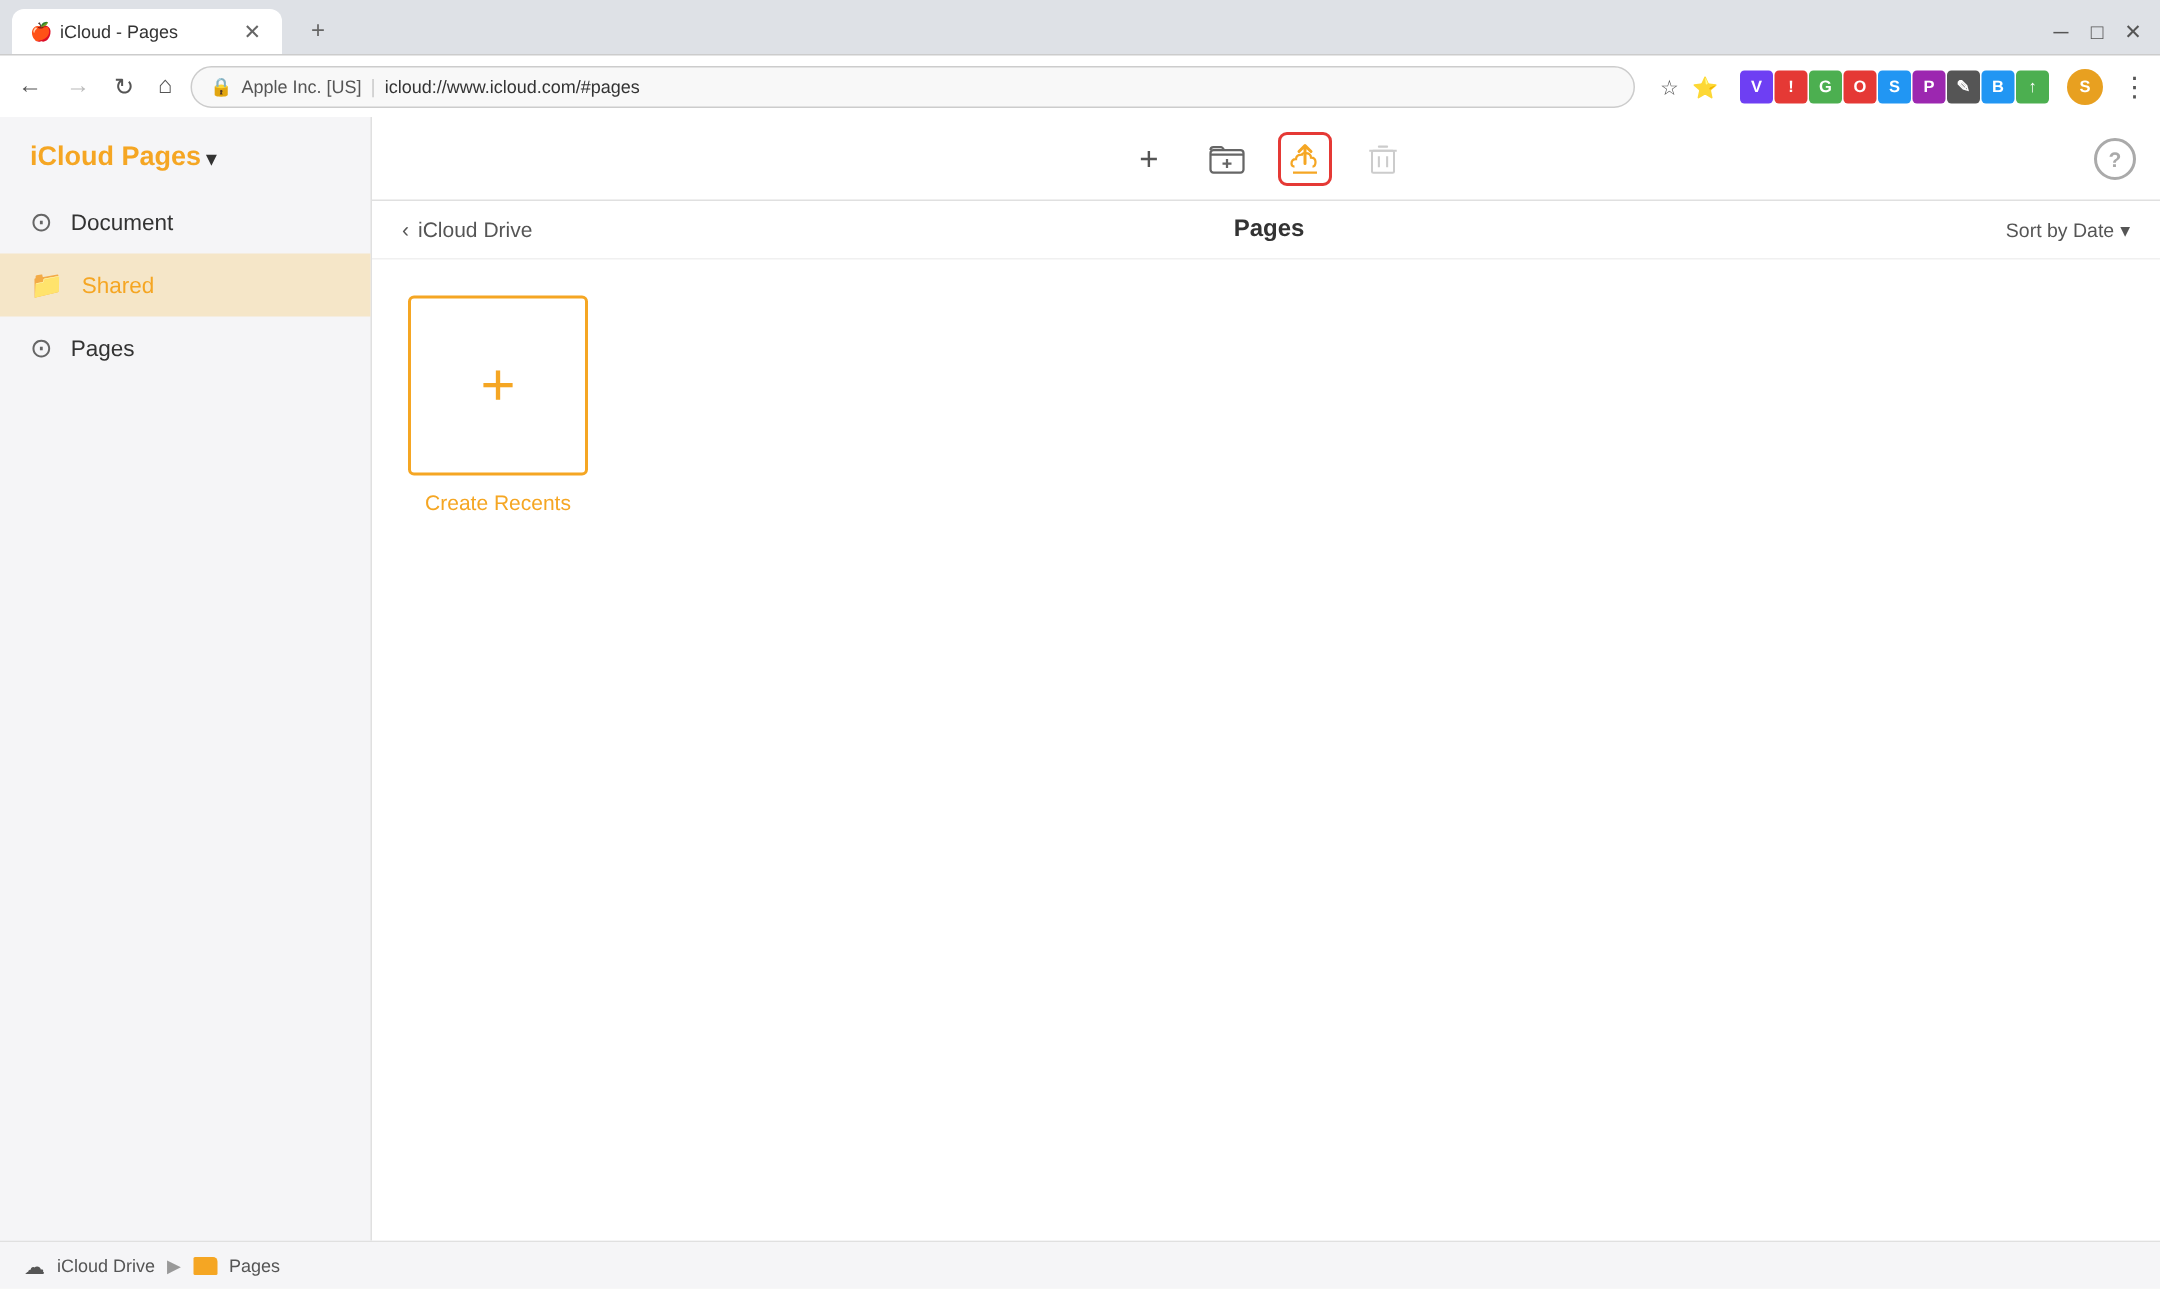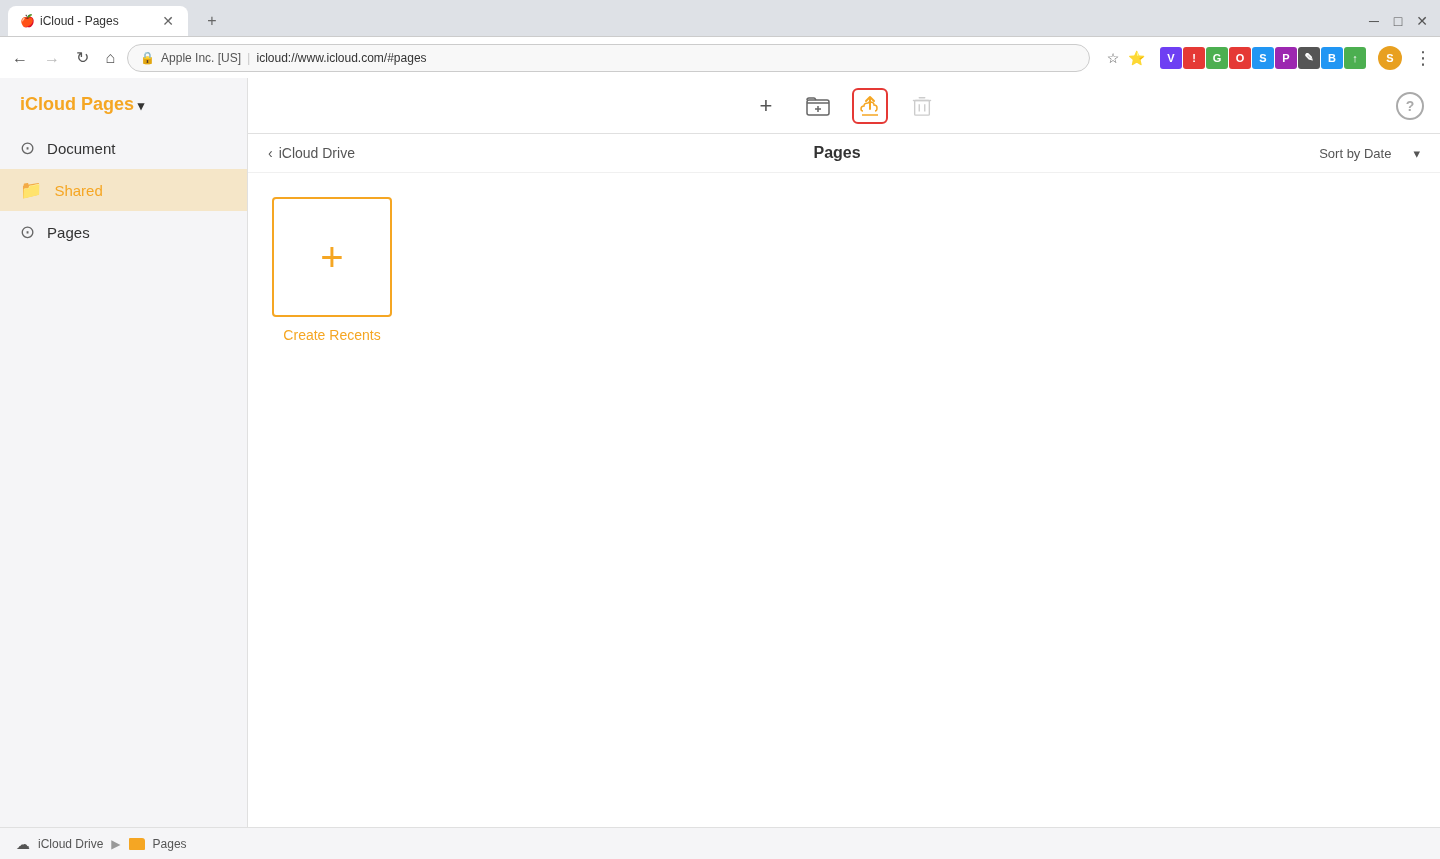--- a/index.html
+++ b/index.html
@@ -49,21 +49,21 @@
     .toolbar-center { display: flex; align-items: center; gap: 16px; }
     .toolbar-btn { width: 36px; height: 36px; border: none; background: none; cursor: pointer; display: flex; align-items: center; justify-content: center; border-radius: 6px; font-size: 20px; color: #555; }
     .upload-btn { border: 2px solid #e53935; border-radius: 6px; }
     .trash-btn { color: #aaa; }
     .help-btn { position: absolute; right: 16px; top: 50%; transform: translateY(-50%); width: 28px; height: 28px; border-radius: 50%; border: 2px solid #aaa; color: #aaa; font-size: 14px; font-weight: bold; display: flex; align-items: center; justify-content: center; cursor: pointer; background: none; }
 
     
     .breadcrumb-bar { display: flex; align-items: center; justify-content: space-between; padding: 10px 20px; border-bottom: 1px solid #f0f0f0; }
     .breadcrumb { display: flex; align-items: center; gap: 6px; font-size: 14px; color: #555; cursor: pointer; }
     .breadcrumb-current { font-weight: 600; color: #333; font-size: 16px; }
-    .sort-btn { font-size: 13px; color: #555; cursor: pointer; display: flex; align-items: flex-start; gap: 22px; border: none; background: none; }
+    .sort-btn { font-size: 13px; color: #555; cursor: pointer; display: flex; align-items: flex-start; gap: 4px; border: none; background: none; }
 
     
     .doc-area { flex: 1; padding: 24px; display: flex; flex-wrap: wrap; align-content: flex-start; gap: 16px; position: relative; }
     .create-doc { display: flex; flex-direction: column; align-items: center; gap: 10px; cursor: pointer; }
     .create-doc-box { width: 120px; height: 120px; border: 2px solid #f5a623; border-radius: 4px; display: flex; align-items: center; justify-content: center; background: #fff; }
     .create-doc-plus { font-size: 40px; color: #f5a623; line-height: 1; }
     .create-doc-label { color: #f5a623; font-size: 14px; font-weight: 500; }
 
     
     .status-bar { height: 32px; background: #f5f5f7; border-top: 1px solid #e0e0e0; display: flex; align-items: center; padding: 0 16px; gap: 8px; font-size: 12px; color: #555; width: 100%; }

